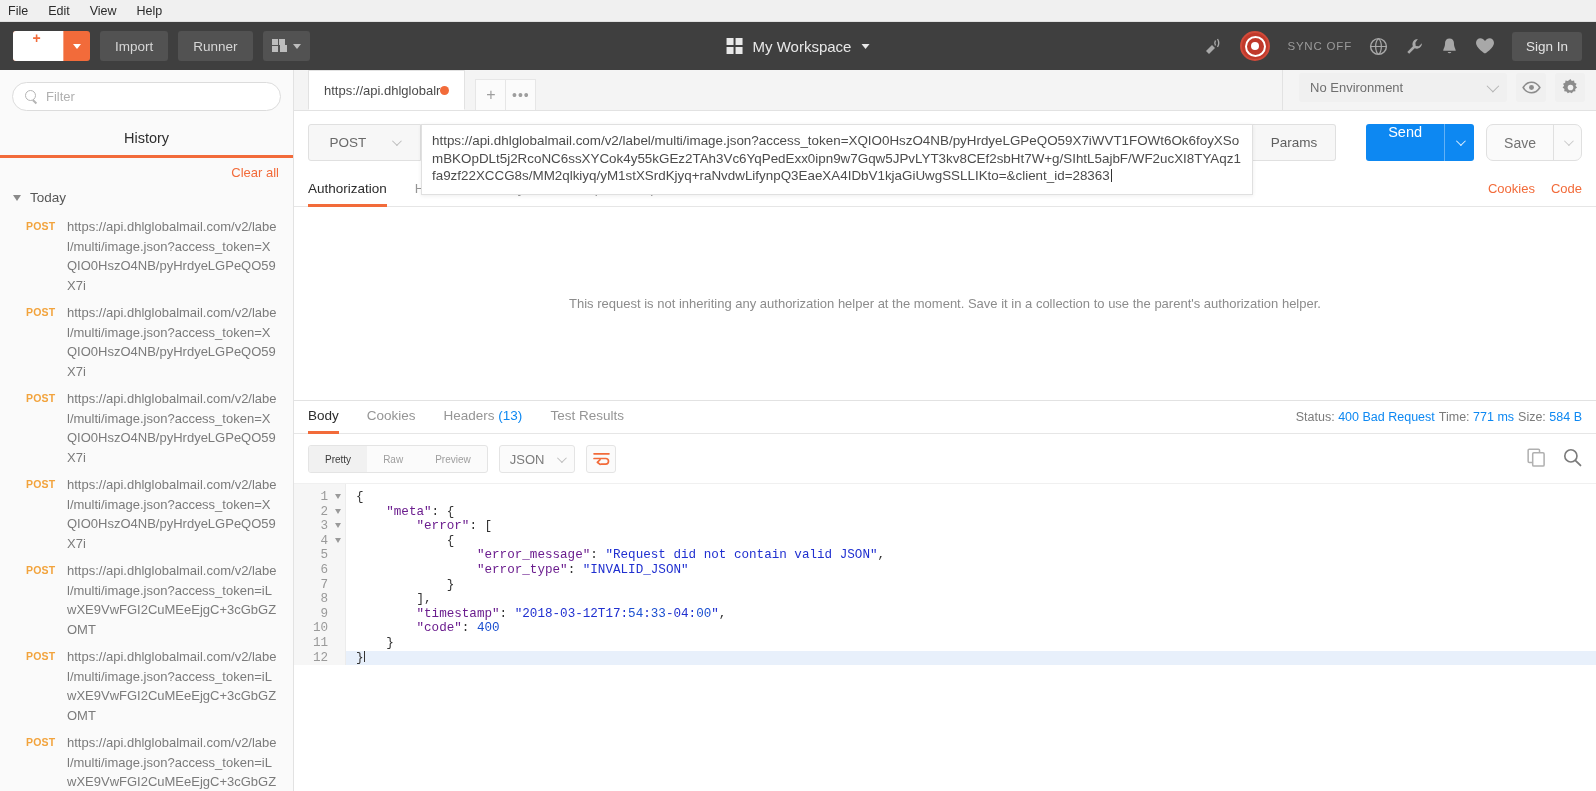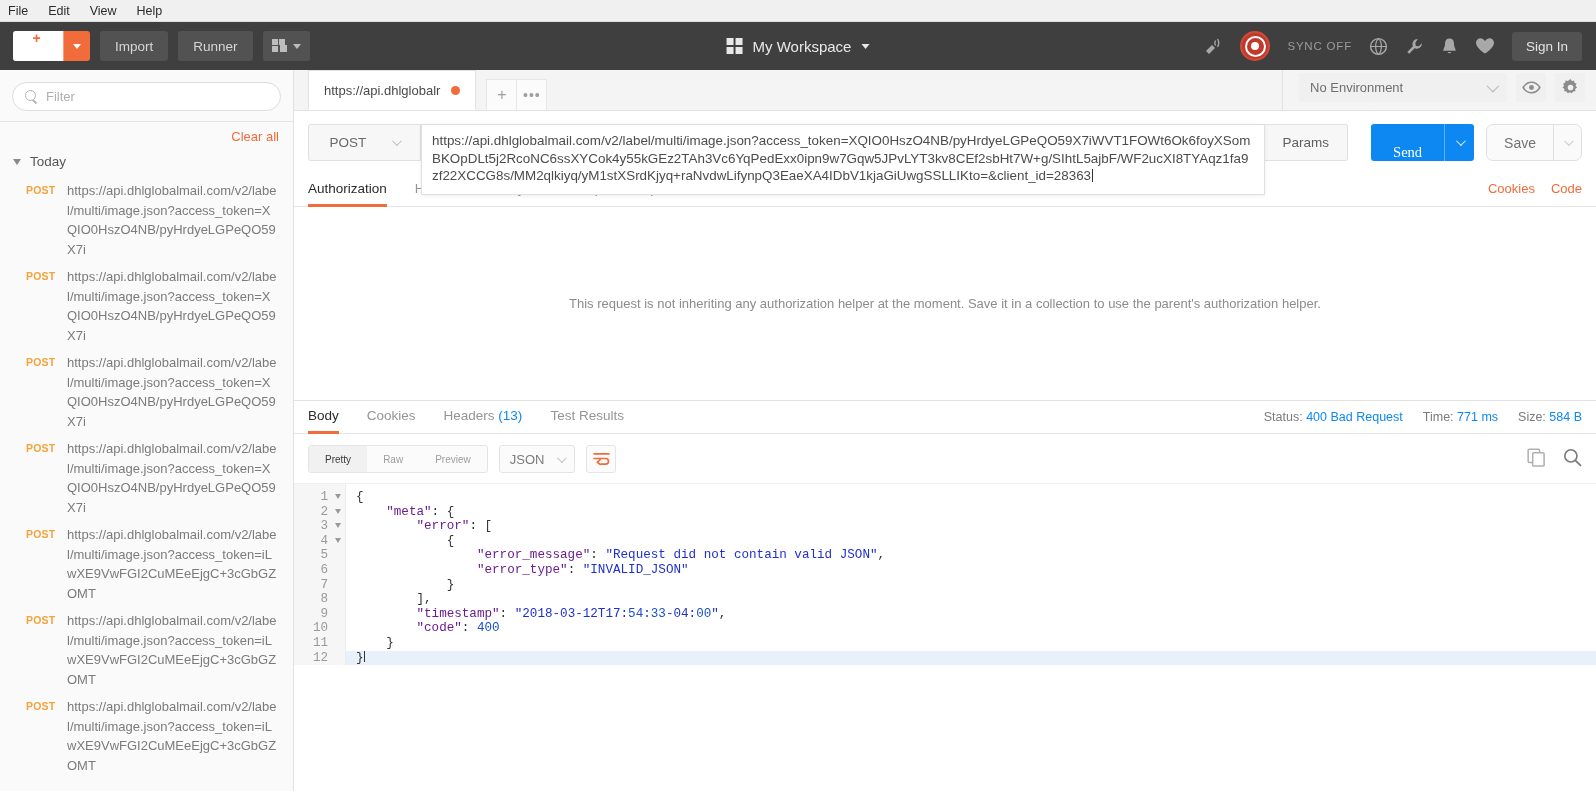--- a/index.html
+++ b/index.html
@@ -175,21 +175,21 @@
 
   
   .tabstrip {
     height: 41px; background: #f4f4f4; border-bottom: 1px solid #e2e2e2;
     display: flex; align-items: flex-end; padding-left: 14px;
     position: relative;
   }
   .req-tab {
     height: 40px; background: #fff; border: 1px solid #e2e2e2;
     border-bottom: 1px solid #fff; display: flex; align-items: center;
-    gap: 11px; padding: 0 15px; font-size: 13px; color: #4a4a4a;
+    padding: 0 15px; font-size: 13px; color: #4a4a4a;
   }
   .unsaved-dot { width: 9px; height: 9px; border-radius: 50%; background: #f26b3a; }
   .tab-plus, .tab-dots {
     height: 31px; min-width: 31px; border: 1px solid #e6e6e6;
     border-bottom: none; background: #fbfbfb;
     display: flex; align-items: center; justify-content: center;
     color: #9e9e9e; font-size: 16px;
   }
   .tab-plus { margin-left: 10px; }
   .tab-dots { margin-left: -1px; font-size: 14px; letter-spacing: 1px; }
@@ -237,22 +237,22 @@
     vertical-align: -2px; margin-left: 1px;
   }
   .btn-params {
     height: 37px; padding: 0 18px; border: 1px solid #e0e0e0;
     border-left: none; background: #f7f7f7; color: #5f5f5f;
     font-size: 13.5px; display: flex; align-items: center;
     flex: 0 0 auto; margin-left: 0; border-radius: 0 3px 3px 0;
   }
   .btn-send {
     height: 37px; background: #0d88f2; border-radius: 3px;
-    display: flex; align-items: flex-end; color: #fff; font-size: 14.5px;
-    margin-left: 23px; flex: 0 0 auto; font-family: Liberation Serif, serif;
+    display: flex; align-items: flex-start; color: #fff; font-size: 14.5px;
+    margin-left: 30px; flex: 0 0 auto;
   }
   .btn-send .lbl { padding: 0 22px; }
   .btn-send .sp {
     border-left: 1px solid rgba(255,255,255,.35); padding: 0 11px;
     height: 100%; display: flex; align-items: center;
   }
   .btn-save {
     height: 37px; border: 1px solid #e0e0e0; border-radius: 7px;
     display: flex; align-items: center; color: #737373; font-size: 14px;
     margin-left: 12px; background: #fafafa; flex: 0 0 auto;
@@ -315,21 +315,21 @@
   }
 
   
   .resp-hdr {
     border-top: 1px solid #e2e2e2; display: flex; align-items: flex-end;
     padding: 0 14px; height: 34px; border-bottom: 1px solid #e6e6e6;
     position: relative;
   }
   .status-right {
     margin-left: auto; padding-bottom: 9px; font-size: 12.5px;
-    display: flex; gap: 20px; color: #7b7b7b;
+    display: flex; gap: 4px; color: #7b7b7b;
   }
   .status-right b { font-weight: normal; color: #0d88f2; }
 
   .resp-toolbar {
     display: flex; align-items: center; padding: 11px 14px 10px; gap: 11px;
     position: relative;
   }
   .seg {
     display: flex; border: 1px solid #e4e4e4; border-radius: 3px; overflow: hidden;
     height: 28px; background: #fbfbfb;
@@ -470,20 +470,23 @@
 <div class="body-wrap">
 
   <div class="sidebar">
     <div class="filter-wrap">
       <div class="filter-box">
         <span class="magnifier"></span>
         <input type="text" value="" placeholder="Filter" style="">
       </div>
     </div>
     <div class="side-tabs">
+      <div class="side-tab active">
+        <span>History</span>
+      </div>
     </div>
     <div class="clear-all">
       <span>Clear all</span>
     </div>
     <div class="hist-scroll">
       <div class="group-hdr">
         <span class="tri-dn"></span>
         <span>Today</span>
       </div>
       <div id="history-items">

